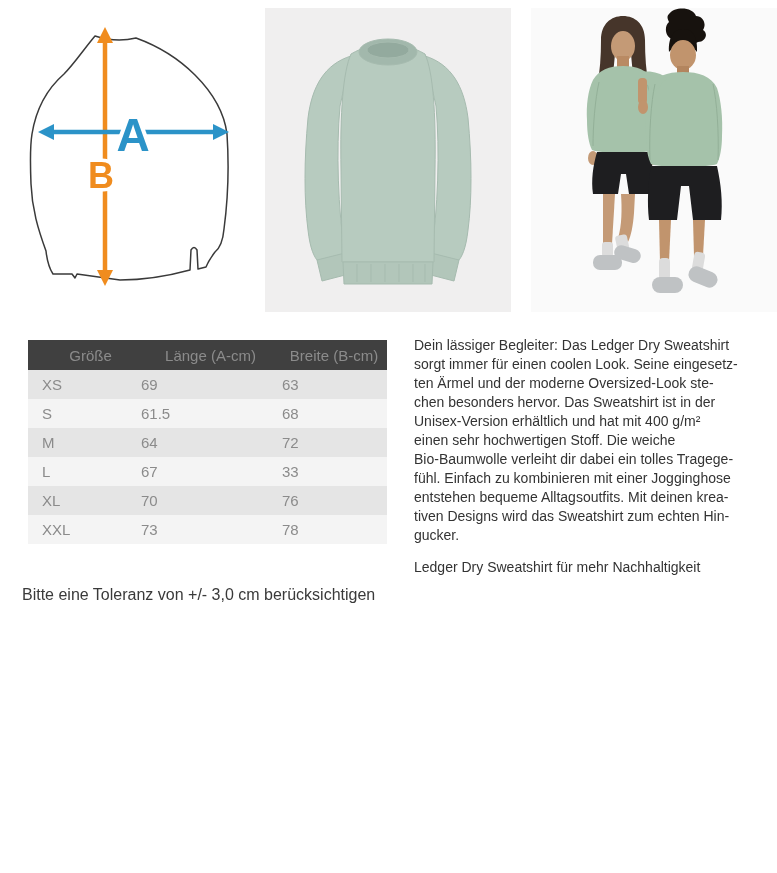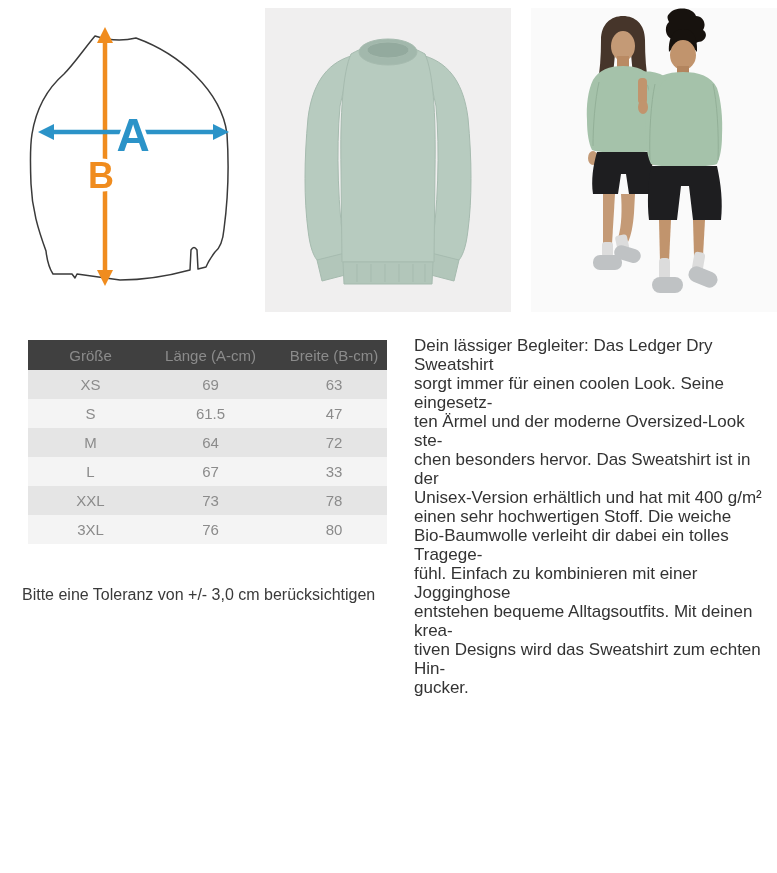--- a/index.html
+++ b/index.html
@@ -10,31 +10,31 @@
   .diagram svg{display:block;width:100%;height:100%;}
 
   .photo{position:absolute;top:8px;height:304px;margin:0;}
   .photo svg{display:block;width:100%;height:100%;}
   .photo-flat{left:265px;width:246px;background:#f0efef;}
   .photo-models{left:531px;width:246px;background:#fafafa;}
 
   table.size-table{position:absolute;left:28px;top:340px;width:359px;
     border-collapse:collapse;table-layout:fixed;font-size:15px;color:#8b8b8b;}
   table.size-table th{font-weight:normal;text-align:center;height:28px;background:#404040;margin-top:37px;}
-  table.size-table td{height:27px;text-align:center;}
+  table.size-table td{height:27px;}
   table.size-table th:first-child, table.size-table td:first-child{padding-left:14px;}
   table.size-table tbody tr:nth-child(odd){background:#e5e5e5;}
   table.size-table tbody tr:nth-child(even){background:#f4f4f4;}
   .col-size{width:112px;} .col-len{width:141px;} .col-wid{width:106px;}
 
   .tolerance{position:absolute;left:22px;top:586px;margin:0;
     font-size:16px;color:#3a3a3a;}
 
   .description{position:absolute;left:414px;top:336px;width:362px;
-    font-size:17px;line-height:19px;color:#333;}
+    font-size:14px;line-height:19px;color:#333;}
   .description p{margin:0 0 13px 0;white-space:pre-line;}
 </style>
 </head>
 <body>
 
 <div class="page">
 
   <div class="diagram">
     <svg viewBox="0 0 205 270">
       <path d="M67,12 Q88,19 108,14 C130,22 152,36 167,51 C183,67 196,86 199,110
@@ -137,54 +137,55 @@
     </thead>
     <tbody>
       <tr>
         <td>XS</td>
         <td>69</td>
         <td>63</td>
       </tr>
       <tr>
         <td>S</td>
         <td>61.5</td>
-        <td>47</td>
+        <td>68</td>
       </tr>
       <tr>
         <td>M</td>
         <td>64</td>
         <td>72</td>
       </tr>
       <tr>
         <td>L</td>
         <td>67</td>
         <td>33</td>
       </tr>
       <tr>
+        <td>XL</td>
+        <td>70</td>
+        <td>76</td>
+      </tr>
+      <tr>
         <td>XXL</td>
         <td>73</td>
         <td>78</td>
-      </tr>
-      <tr>
-        <td>3XL</td>
-        <td>76</td>
-        <td>80</td>
       </tr>
     </tbody>
   </table>
 
   <p class="tolerance">Bitte eine Toleranz von +/- 3,0 cm berücksichtigen</p>
 
   <div class="description">
     <p>Dein lässiger Begleiter: Das Ledger Dry Sweatshirt
 sorgt immer für einen coolen Look. Seine eingesetz-
 ten Ärmel und der moderne Oversized-Look ste-
 chen besonders hervor. Das Sweatshirt ist in der
 Unisex-Version erhältlich und hat mit 400 g/m²
 einen sehr hochwertigen Stoff. Die weiche
 Bio-Baumwolle verleiht dir dabei ein tolles Tragege-
 fühl. Einfach zu kombinieren mit einer Jogginghose
 entstehen bequeme Alltagsoutfits. Mit deinen krea-
 tiven Designs wird das Sweatshirt zum echten Hin-
 gucker.</p>
+    <p>Ledger Dry Sweatshirt für mehr Nachhaltigkeit</p>
   </div>
 
 </div>
 
 </body></html>

